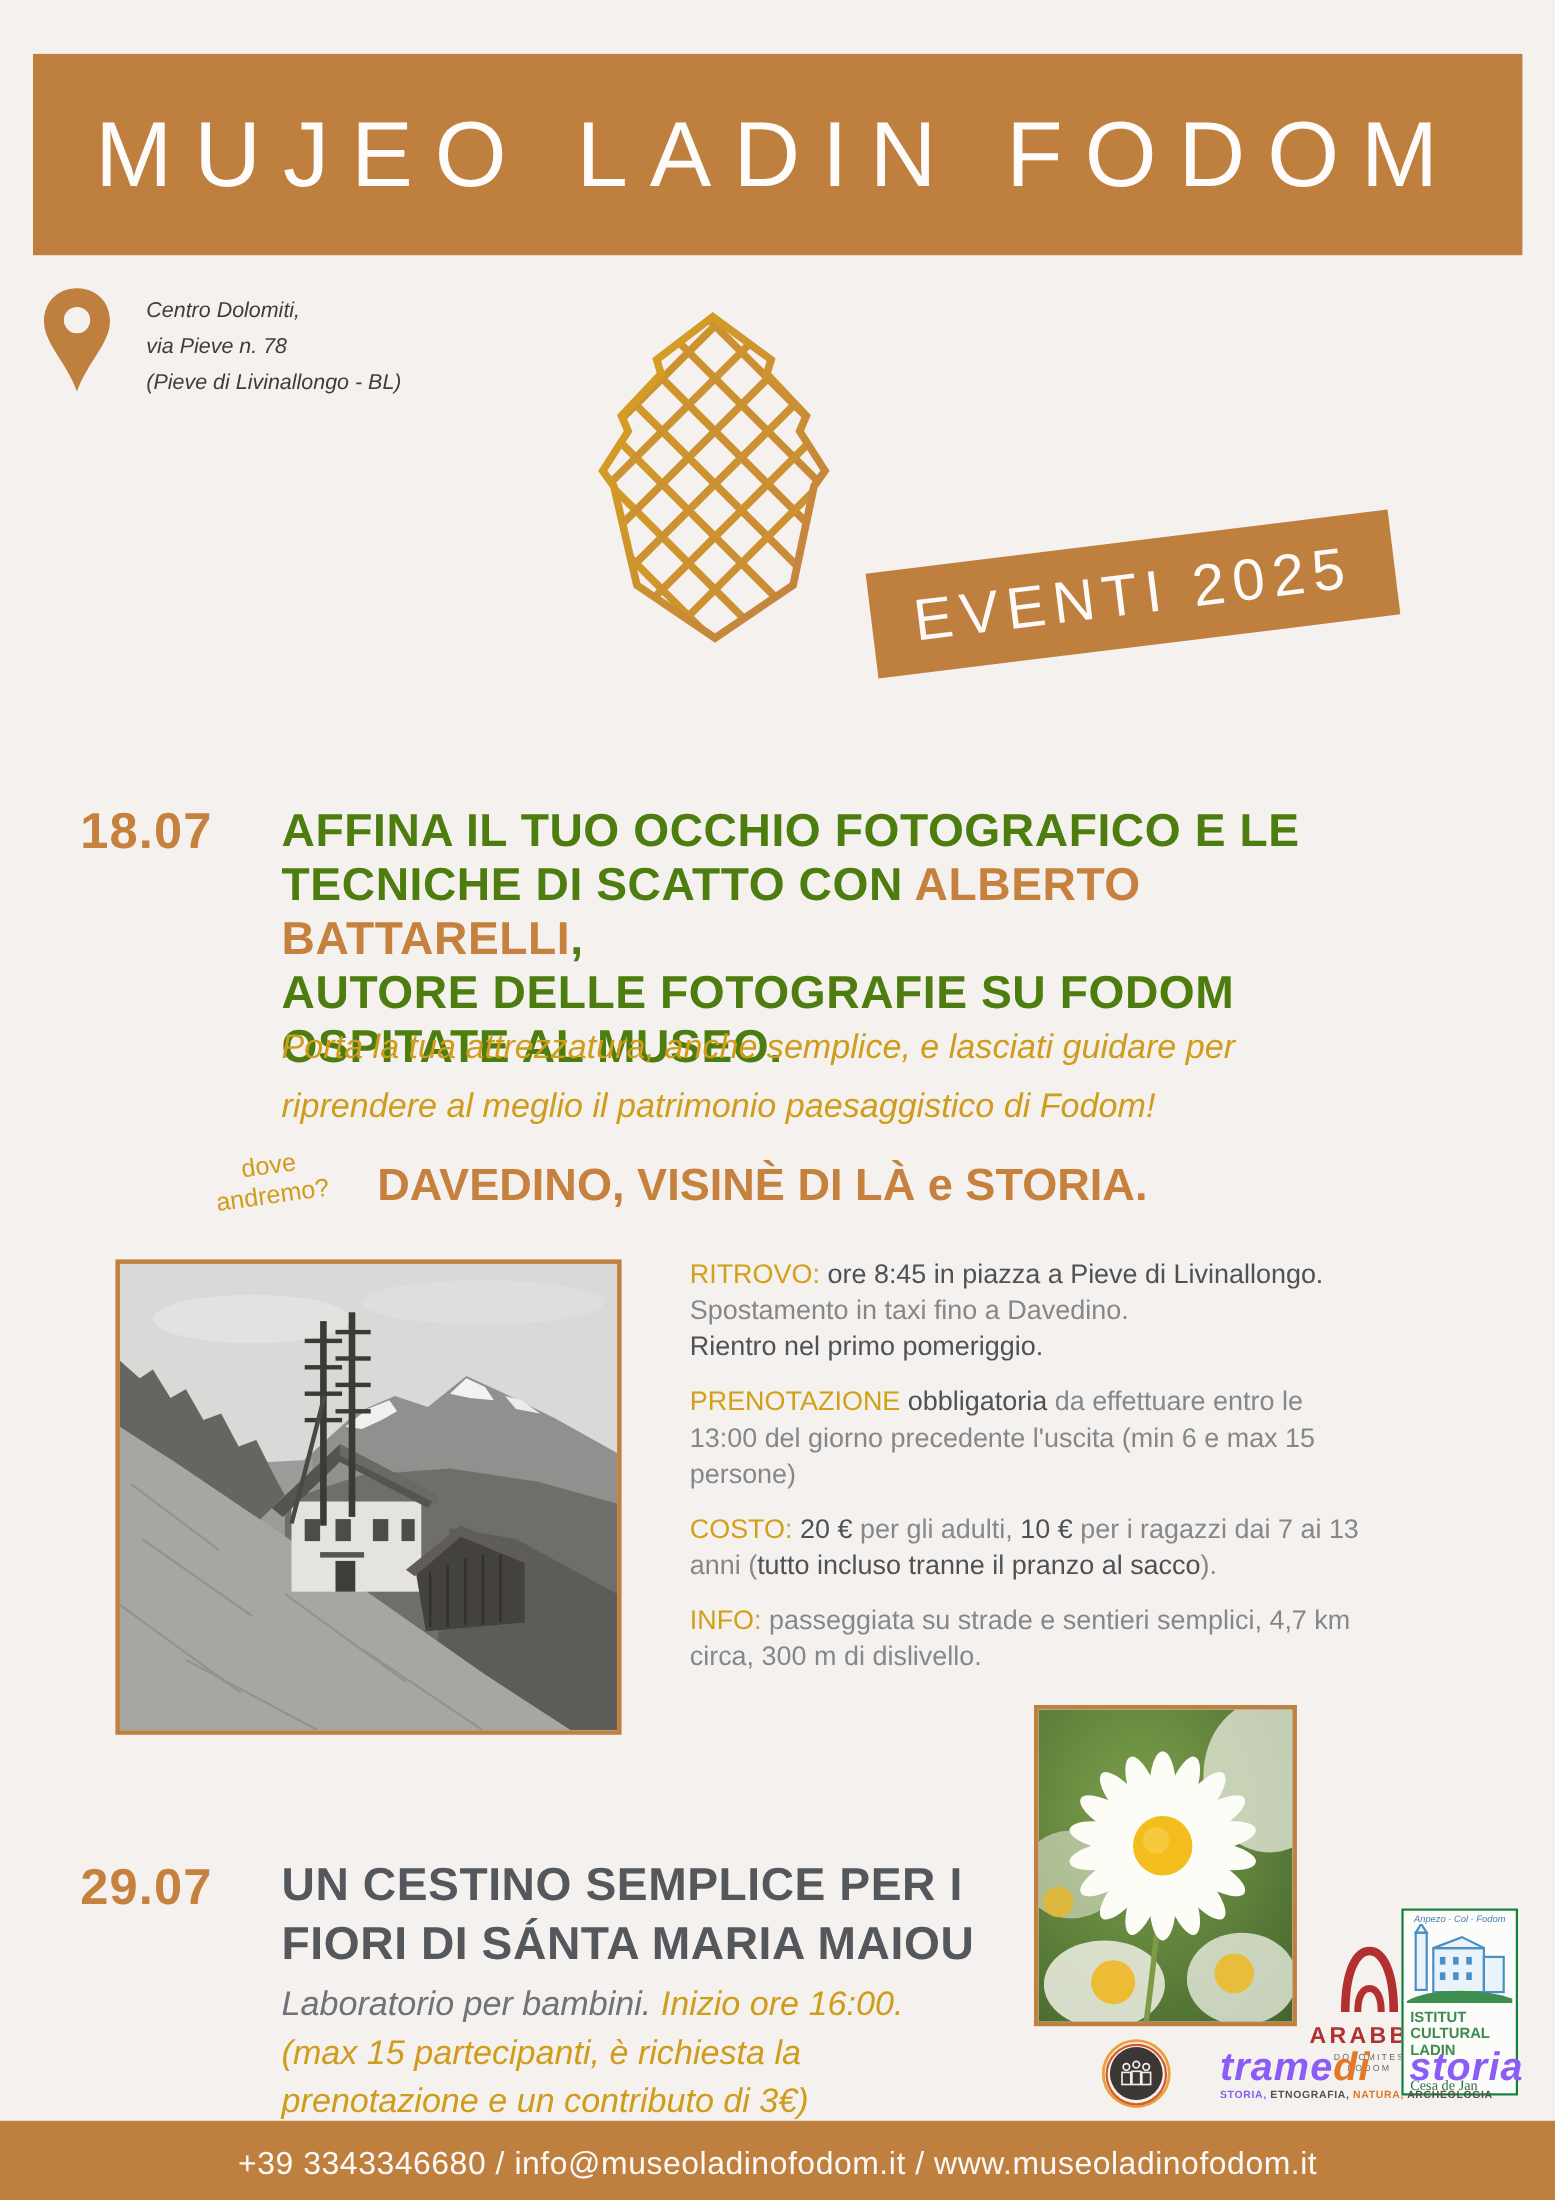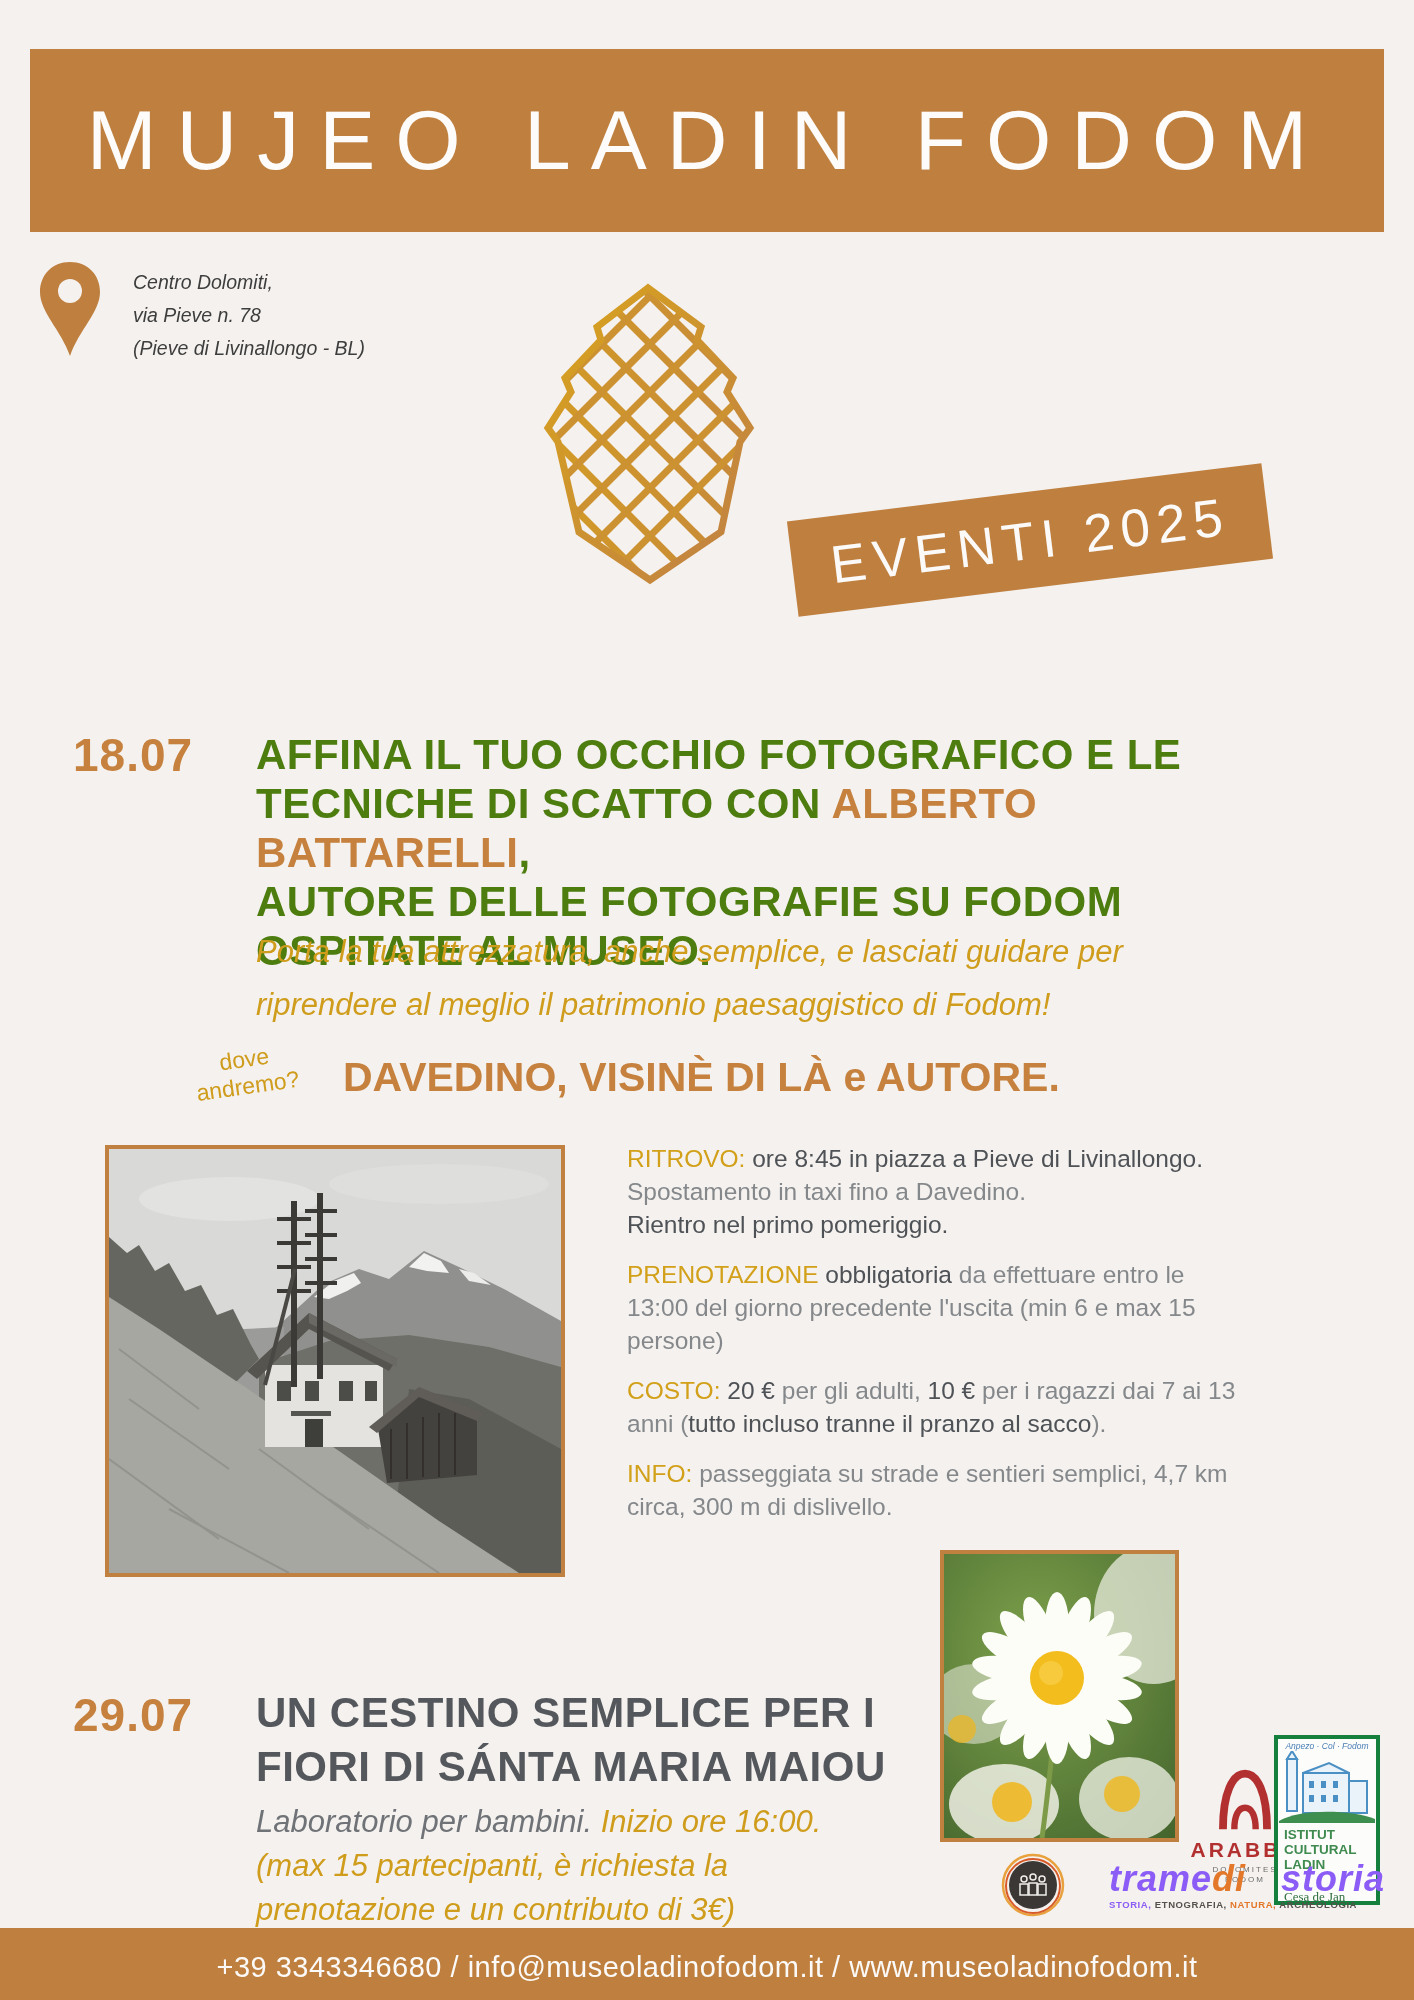--- a/index.html
+++ b/index.html
@@ -48,21 +48,21 @@
     line-height:54px;letter-spacing:.5px;white-space:pre-line;}
   .ev2-sub{position:absolute;left:256px;top:1800px;width:700px;font-size:31px;font-style:italic;font-weight:500;
     line-height:44px;white-space:pre-line;}
   .seg-gray{color:#6f7276;text-align:center;}
   .seg-gold{color:#cf9c1c;}
   
   .arabba{position:absolute;left:1178px;top:1768px;width:134px;text-align:center;}
   .arabba .name{color:#b2302f;font-size:21px;font-weight:bold;letter-spacing:3px;margin-top:2px;}
   .arabba .sub{color:#6d6d6d;font-size:8px;letter-spacing:2px;line-height:10px;margin-top:3px;white-space:pre-line;}
   .istitut{position:absolute;left:1274px;top:1735px;width:106px;height:170px;background:#fcfcfb;
-    border:4px solid #15803d;box-sizing:border-box;text-align:center;overflow:hidden;}
+    border:2px solid #15803d;box-sizing:border-box;text-align:center;overflow:hidden;}
   .istitut .script{font-size:8.5px;font-style:italic;color:#4a7fb5;margin-top:2px;white-space:nowrap;}
   .istitut .iname{color:#3f8a4f;font-size:13.5px;font-weight:bold;line-height:15px;text-align:left;padding-left:6px;white-space:pre-line;}
   .istitut .isub{color:#2f6f3f;font-size:13px;font-family:"Liberation Serif",serif;text-align:left;padding-left:6px;margin-top:17px;}
   .trame{position:absolute;left:1000px;top:1852px;display:flex;align-items:center;}
   .trame-text .word{font-size:36px;font-weight:bold;font-style:italic;letter-spacing:1px;line-height:36px;}
   .seg-red{color:#8b5cf6;margin-left:35px;}
   .seg-orange{color:#e3782a;}
   .seg-darkword{color:#55504c;}
   .trame-tag{font-size:9.5px;letter-spacing:.6px;font-weight:bold;margin-top:2px;}
   
@@ -124,21 +124,21 @@
 
   <div class="event-date" style="top:728px;">18.07</div>
   <div class="ev1-title"><span class="seg-dark">AFFINA IL TUO OCCHIO FOTOGRAFICO E LE
 TECNICHE DI SCATTO CON </span><span class="seg-accent">ALBERTO BATTARELLI</span><span class="seg-dark">,
 AUTORE DELLE FOTOGRAFIE SU FODOM
 OSPITATE AL MUSEO.</span></div>
   <div class="ev1-sub">Porta la tua attrezzatura, anche semplice, e lasciati guidare per
 riprendere al meglio il patrimonio paesaggistico di Fodom!</div>
   <div class="where-label">dove
 andremo?</div>
-  <div class="where-title">DAVEDINO, VISINÈ DI LÀ e AUTORE.</div>
+  <div class="where-title">DAVEDINO, VISINÈ DI LÀ e STORIA.</div>
 
   <div class="photo-frame photo-landscape">
     <svg width="452" height="424" viewBox="0 0 452 424">
       <rect x="0" y="0" width="452" height="424" fill="#d9d9d7"></rect>
       <ellipse cx="120" cy="50" rx="90" ry="22" fill="#e2e2e0"></ellipse>
       <ellipse cx="330" cy="35" rx="110" ry="20" fill="#dededc"></ellipse>
 
       <polygon points="160,185 215,135 250,120 280,130 315,102 350,118 395,140 452,172 452,260 160,260" fill="#90908e"></polygon>
       <polygon points="205,148 225,132 245,124 252,134 238,142 220,150" fill="#f0f0ee"></polygon>
       <polygon points="300,118 315,104 332,112 340,124 318,122" fill="#f2f2f0"></polygon>

